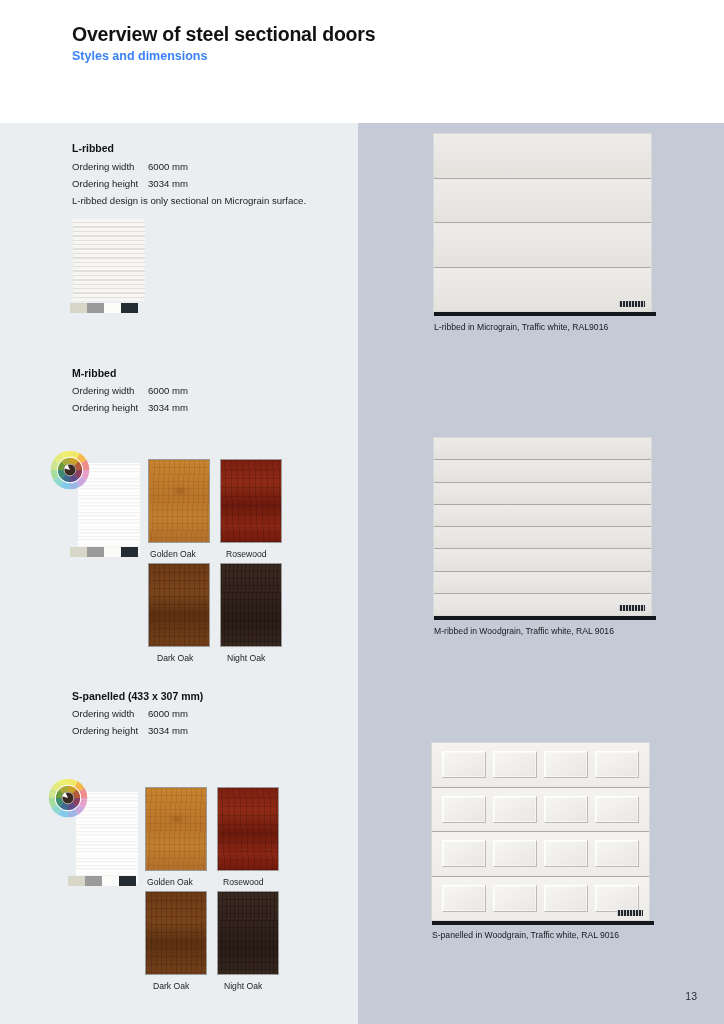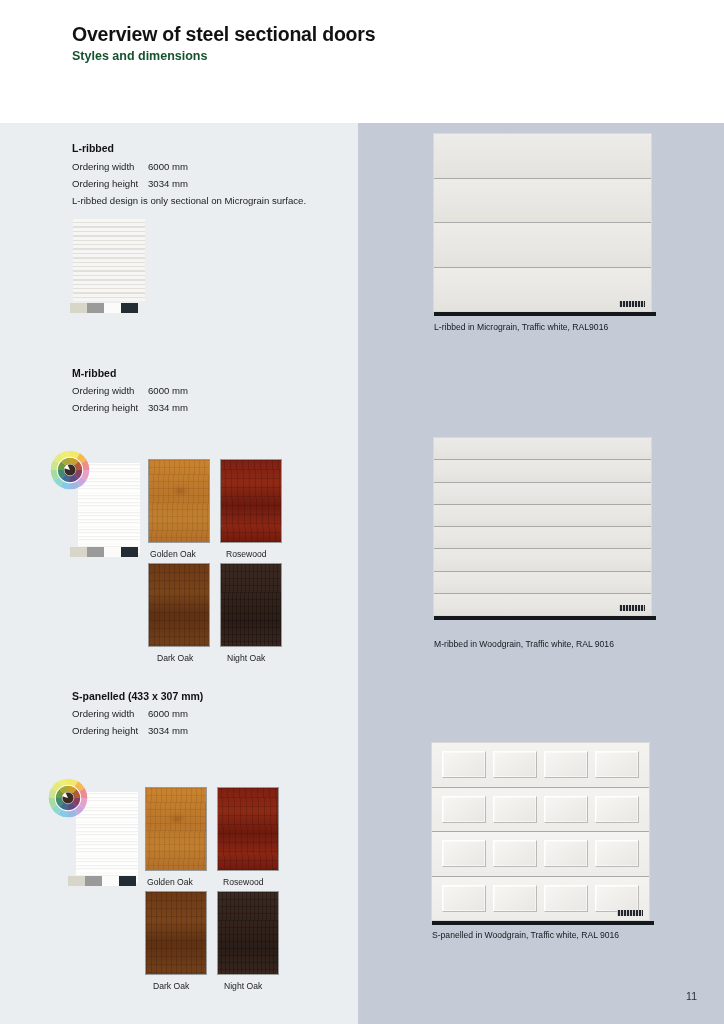--- a/index.html
+++ b/index.html
@@ -14,21 +14,21 @@
 
   
   .header { position: absolute; left: 0; top: 0; width: 724px; height: 123px; background: #ffffff; }
   .title {
     position: absolute; left: 72px; top: 23px;
     font-size: 19.5px; font-weight: bold; color: #121212;
     letter-spacing: -0.2px;
   }
   .subtitle {
     position: absolute; left: 72px; top: 49px;
-    font-size: 12.5px; font-weight: bold; color: #14532d;
+    font-size: 12.5px; font-weight: bold; color: #3b82f6;
   }
 
   
   .col-left  { position: absolute; left: 0;   top: 123px; width: 358px; height: 901px; background: #eaeef0; }
   .col-right { position: absolute; left: 358px; top: 123px; width: 366px; height: 901px; background: #c5cbd6; }
 
   
   .section-head {
     position: absolute; font-size: 10.5px; font-weight: bold; color: #111;
   }
@@ -250,21 +250,21 @@
       <div class="panel-m"></div>
       <div class="panel-m"></div>
       <div class="panel-m"></div>
       <div class="panel-m"></div>
       <div class="panel-m"></div>
       <div class="panel-m"></div>
     </div>
     <div class="door-logo"></div>
   </div>
   <div class="door-floor" style="left:434px; top:616px; width:222px;"></div>
-  <div class="caption" style="left:434px; top:639px;">M-ribbed in Woodgrain, Traffic white, RAL 9016</div>
+  <div class="caption" style="left:434px; top:626px;">M-ribbed in Woodgrain, Traffic white, RAL 9016</div>
 
   <div class="section-head" style="left:72px; top:690px;">S-panelled (433 x 307 mm)</div>
   <div class="spec-row" style="left:72px; top:708px;">
     <span class="spec-label">Ordering width</span><span>6000 mm</span>
   </div>
   <div class="spec-row" style="left:72px; top:725px;">
     <span class="spec-label">Ordering height</span><span>3034 mm</span>
   </div>
 
   <div class="swatch-white" style="left:76px; top:792px;"></div>
@@ -339,15 +339,15 @@
         <div class="sq"></div>
         <div class="sq"></div>
         <div class="sq"></div>
       </div>
     </div>
     <div class="door-logo"></div>
   </div>
   <div class="door-floor" style="left:432px; top:921px; width:222px;"></div>
   <div class="caption" style="left:432px; top:930px;">S-panelled in Woodgrain, Traffic white, RAL 9016</div>
 
-  <div class="page-num">11</div>
+  <div class="page-num">13</div>
 
 </div>
 
 </body></html>

